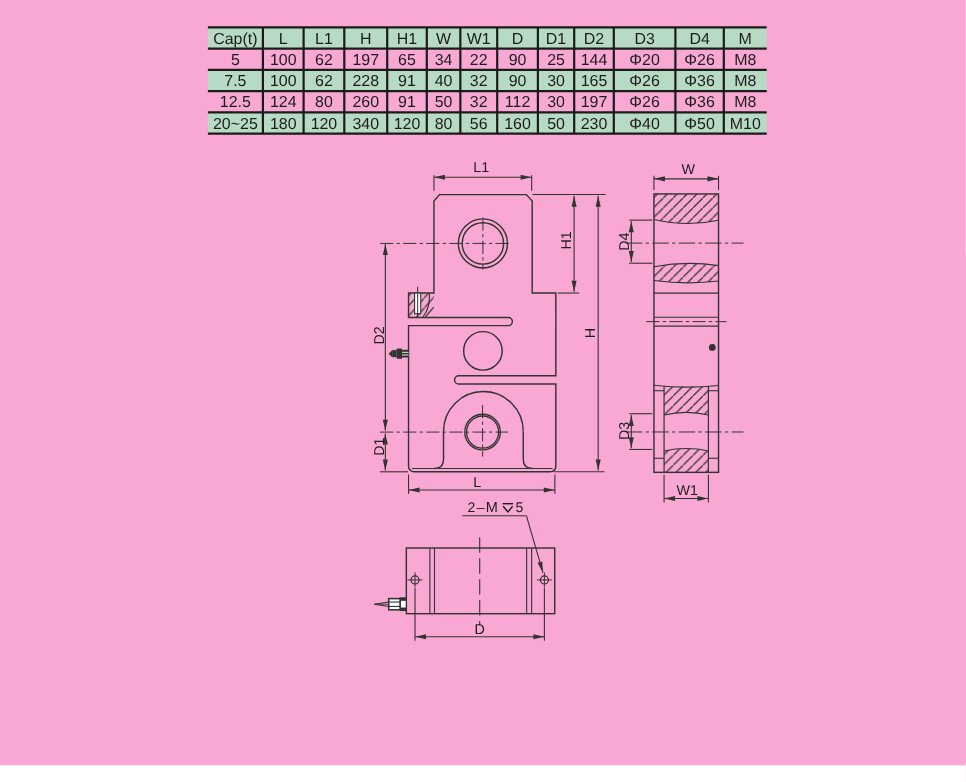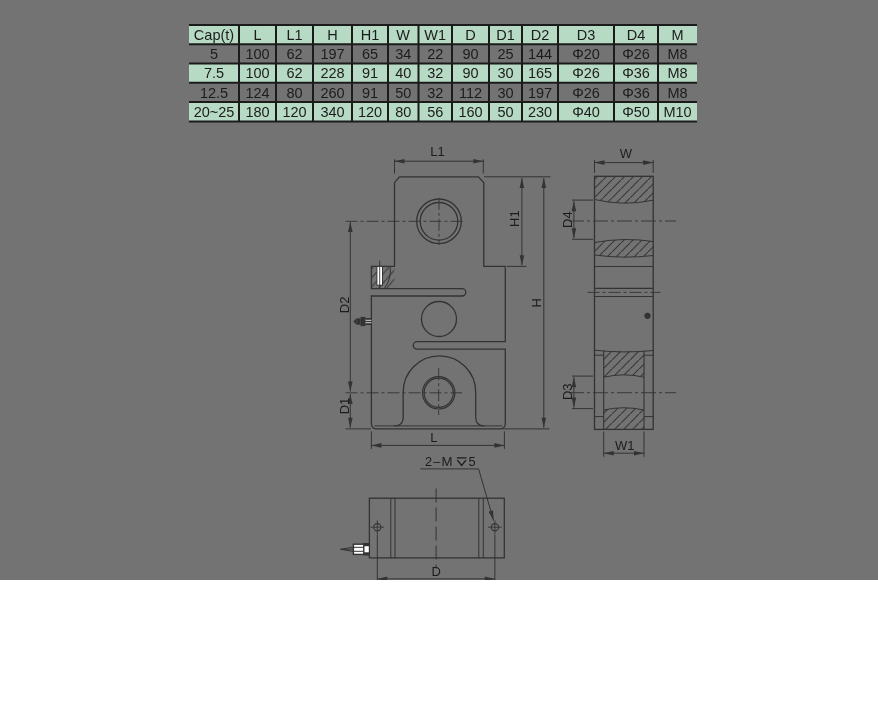--- a/index.html
+++ b/index.html
@@ -1,16 +1,16 @@
 <!DOCTYPE html>
 <html><head>
 <meta charset="utf-8">
 <style>
   html,body{margin:0;padding:0;background:#ffffff;}
-  #page{position:relative;width:878px;height:580px;background:#737373;overflow:hidden;
+  #page{position:relative;width:878px;height:696px;background:#f9a8d4;overflow:hidden;
         font-family:"Liberation Sans", sans-serif;}
   svg{position:absolute;left:0;top:0;}
   text{font-family:"Liberation Sans", sans-serif;fill:#1c1c1c;}
 </style>
 </head>
 <body>
 <div id="page">
 <svg width="878" height="711" viewBox="0 0 878 711">
 <defs>
   <marker id="ma" markerUnits="userSpaceOnUse" markerWidth="12" markerHeight="8" viewBox="0 0 12 8" refX="11" refY="4" orient="auto-start-reverse">

